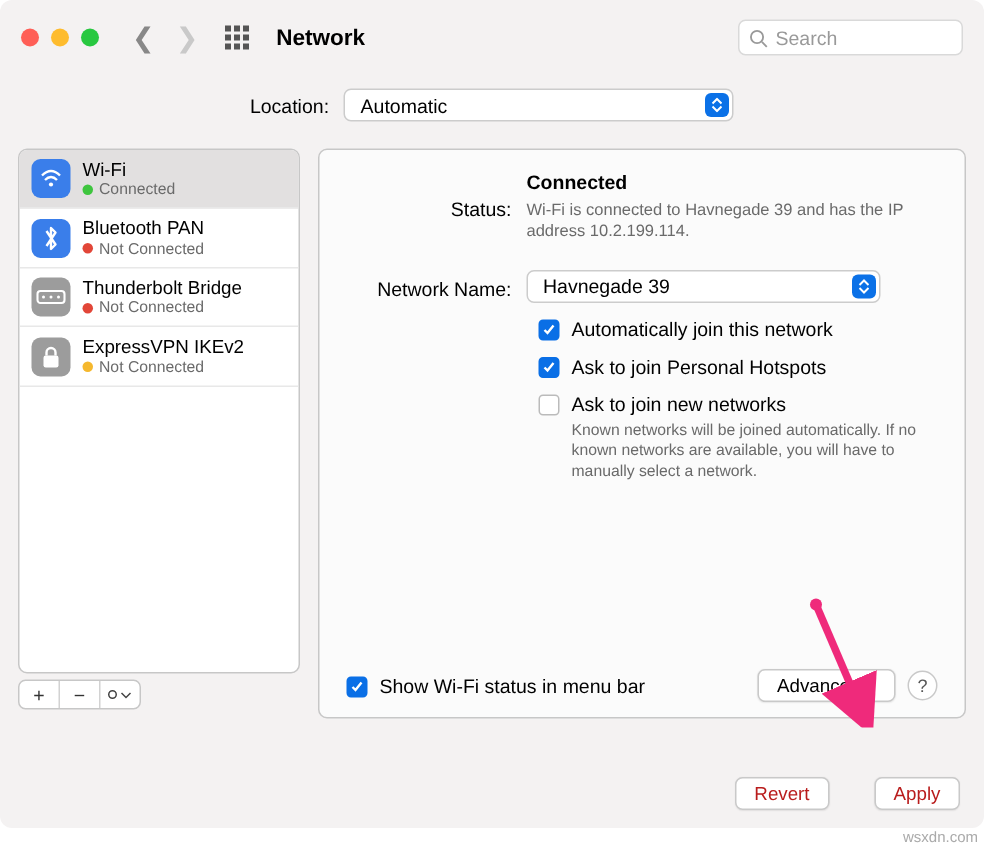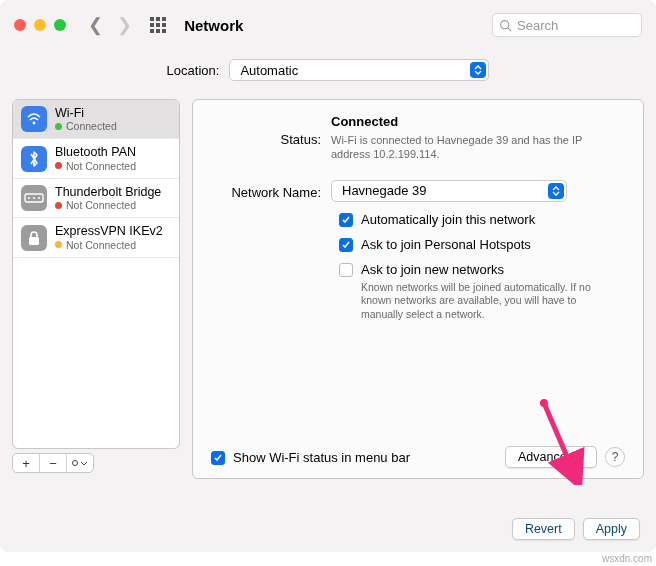--- a/index.html
+++ b/index.html
@@ -91,21 +91,21 @@
     flex-direction: column;
     align-items: center;
     justify-content: center;
     color:#fff;
   }
   .popup-btn .arrows svg { display:block; }
   .location-popup { width: 260px; }
   
   .main { display: flex; padding: 0 12px; gap: 12px; }
   .sidebar {
-    width: 168px;
+    width: 188px;
     display: flex;
     flex-direction: column;
   }
   .list {
     border: 0.5px solid #c7c7c7;
     border-radius: 6px;
     background: #fff;
     height: 350px;
     overflow: hidden;
   }
@@ -206,21 +206,21 @@
     border:0.5px solid #c9c9c9; background:#fff;
     display:flex; align-items:center; justify-content:center;
     font-size:12px; color:#555; margin-left:8px;
   }
   
   .bottom-bar {
     position:absolute;
     right:16px; bottom:12px;
     display:flex; gap:8px;
   }
-  .btn.dim { color:#0c4a6e; }
+  .btn.dim { color:#b91c1c;margin-left:22px; }
   
   .annot-arrow {
     position:absolute;
     right:70px;
     top:395px;
     pointer-events:none;
   }
   .watermark {
     position:absolute;
     right:4px;

